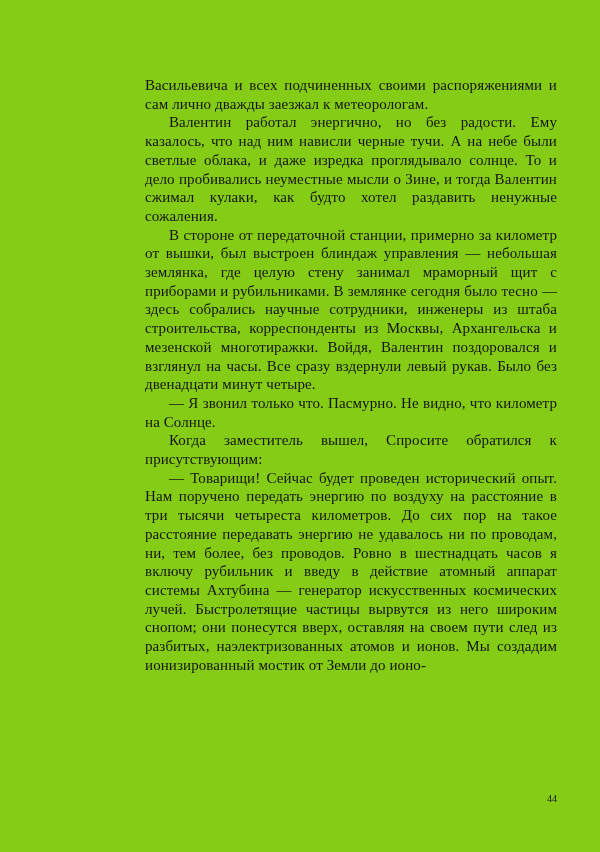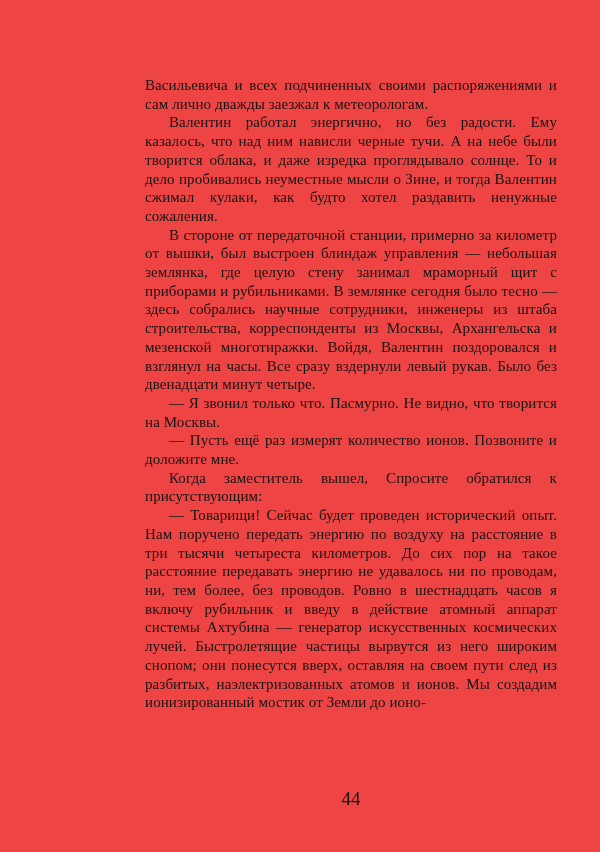--- a/index.html
+++ b/index.html
@@ -4,21 +4,21 @@
 <style>
   html, body {
     margin: 0;
     padding: 0;
     background: #ffffff;
   }
   .page {
     position: relative;
     width: 600px;
     height: 852px;
-    background: #ef4444;
+    background: #84cc16;
     color: #141414;
     font-family: "Liberation Serif", "DejaVu Serif", serif;
     overflow: hidden;
   }
   .text-column {
     position: absolute;
     left: 145px;
     top: 76px;
     width: 412px;
     text-align: justify;
@@ -33,33 +33,32 @@
     padding: 0;
   }
   .text-column p.para.indent {
     text-indent: 24px;
   }
   .page-number {
     position: absolute;
     left: 145px;
     top: 790px;
     width: 412px;
-    text-align: center;
-    font-size: 19px;
+    text-align: right;
+    font-size: 10px;
     line-height: 18px;
     color: #141414;
   }
 </style>
 </head>
 <body>
 
 <div class="page">
   <div class="text-column">
       <p class="para">Васильевича и всех подчиненных своими распоряжениями и сам лично дважды заезжал к метеорологам.</p>
-      <p class="para indent">Валентин работал энергично, но без радости. Ему казалось, что над ним нависли черные тучи. А на небе были творится облака, и даже изредка проглядывало солнце. То и дело пробивались неуместные мысли о Зине, и тогда Валентин сжимал кулаки, как будто хотел раздавить ненужные сожаления.</p>
+      <p class="para indent">Валентин работал энергично, но без радости. Ему казалось, что над ним нависли черные тучи. А на небе были светлые облака, и даже изредка проглядывало солнце. То и дело пробивались неуместные мысли о Зине, и тогда Валентин сжимал кулаки, как будто хотел раздавить ненужные сожаления.</p>
       <p class="para indent">В стороне от передаточной станции, примерно за километр от вышки, был выстроен блиндаж управления — небольшая землянка, где целую стену занимал мраморный щит с приборами и рубильниками. В землянке сегодня было тесно — здесь собрались научные сотрудники, инженеры из штаба строительства, корреспонденты из Москвы, Архангельска и мезенской многотиражки. Войдя, Валентин поздоровался и взглянул на часы. Все сразу вздернули левый рукав. Было без двенадцати минут четыре.</p>
-      <p class="para indent">— Я звонил только что. Пасмурно. Не видно, что творится на Москвы.</p>
-      <p class="para indent">— Пусть ещё раз измерят количество ионов. Позвоните и доложите мне.</p>
+      <p class="para indent">— Я звонил только что. Пасмурно. Не видно, что километр на Солнце.</p>
       <p class="para indent">Когда заместитель вышел, Спросите обратился к присутствующим:</p>
       <p class="para indent">— Товарищи! Сейчас будет проведен исторический опыт. Нам поручено передать энергию по воздуху на расстояние в три тысячи четыреста километров. До сих пор на такое расстояние передавать энергию не удавалось ни по проводам, ни, тем более, без проводов. Ровно в шестнадцать часов я включу рубильник и введу в действие атомный аппарат системы Ахтубина — генератор искусственных космических лучей. Быстролетящие частицы вырвутся из него широким снопом; они понесутся вверх, оставляя на своем пути след из разбитых, наэлектризованных атомов и ионов. Мы создадим ионизированный мостик от Земли до ионо-</p>
     </div>
   <div class="page-number">44</div>
 </div>
 
 </body></html>

